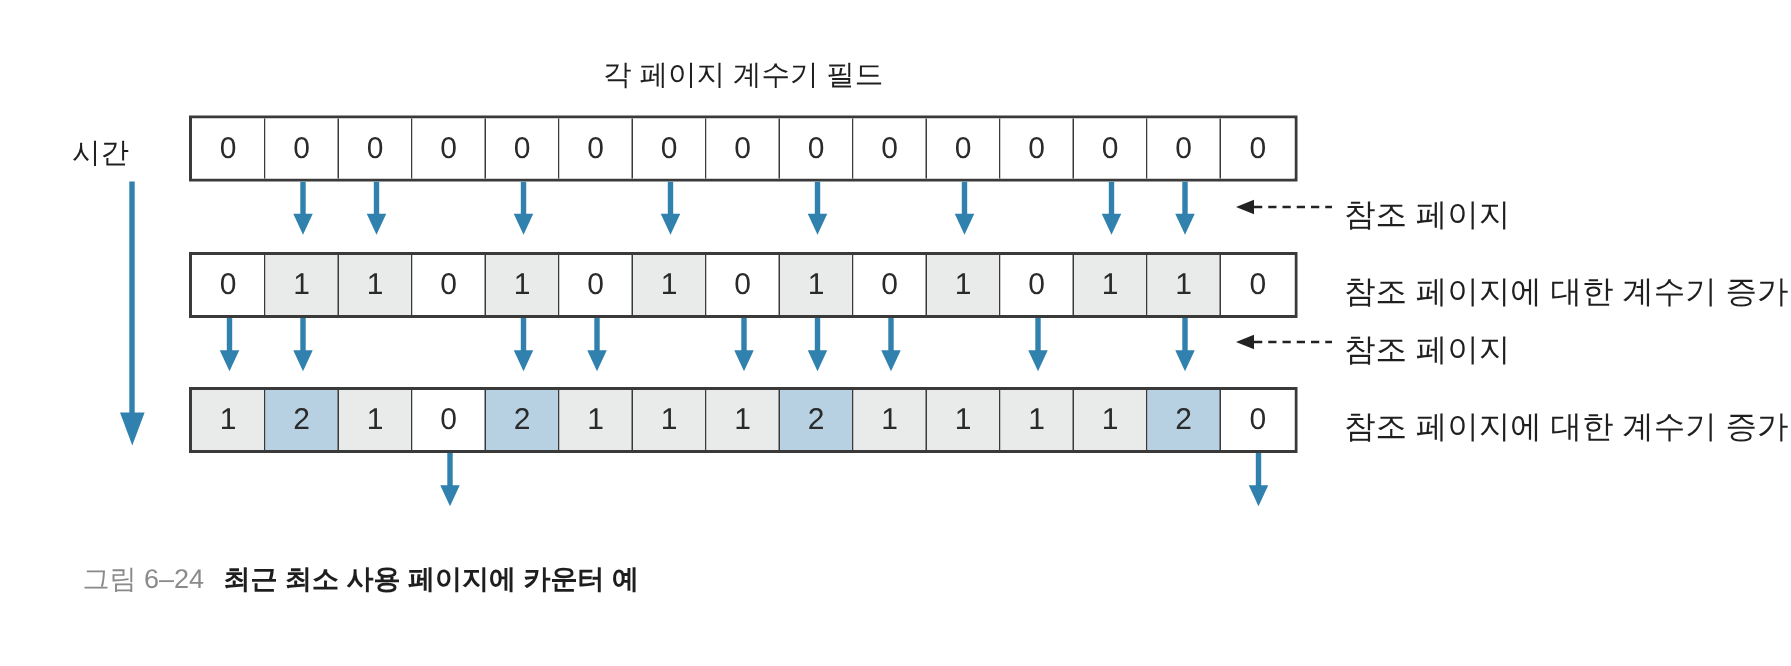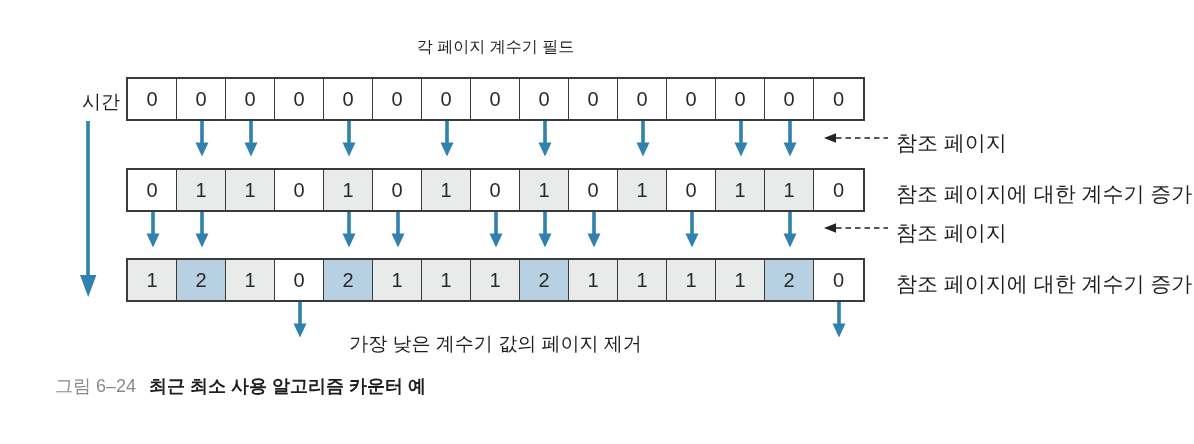--- a/index.html
+++ b/index.html
@@ -9,26 +9,26 @@
     height: 444px;
     background: #ffffff;
     font-family: "Liberation Sans", "DejaVu Sans", sans-serif;
     color: #222;
     overflow: hidden;
   }
   .abs { position: absolute; }
 
   .fig-title {
     left: 128px; top: 37px; width: 735px;
-    text-align: center; font-size: 16px; color: #1f1f1f;
+    text-align: center; font-size: 19px; color: #1f1f1f;
   }
 
   .time-label {
     left: 48px; top: 89px; width: 72px;
-    text-align: right; font-size: 19px; color: #1f1f1f;
+    text-align: left; font-size: 19px; color: #1f1f1f;
   }
 
   .counter-row {
     left: 126px;
     display: flex;
     border: 2px solid #3a3a3a;
     background: #fff;
   }
   .cell {
     width: 49px; height: 40px;
@@ -219,19 +219,18 @@
       <svg width="16" height="36" viewBox="0 0 16 36" style="left: 163.5px;">
         <rect x="6.2" y="0" width="3.6" height="23" style="fill:var(--arrow-blue,#3181ae)"></rect>
         <polygon points="1.5,21.5 14.5,21.5 8,35.5" style="fill:var(--arrow-blue,#3181ae)"></polygon>
       </svg>
       <svg width="16" height="36" viewBox="0 0 16 36" style="left: 702.5px;">
         <rect x="6.2" y="0" width="3.6" height="23" style="fill:var(--arrow-blue,#3181ae)"></rect>
         <polygon points="1.5,21.5 14.5,21.5 8,35.5" style="fill:var(--arrow-blue,#3181ae)"></polygon>
       </svg>
     </div>
 
-  <div class="abs evict-note">가장 낮은 계수기 값의 페이지 제거</div>
 
   <div class="abs caption">
-    <span class="num">그림 6–24</span><span class="ttl">최근 최소 사용 알고리즘 카운터 예</span>
+    <span class="num">그림 6–24</span><span class="ttl">최근 최소 사용 페이지에 카운터 예</span>
   </div>
 
 </div>
 
 </body></html>

